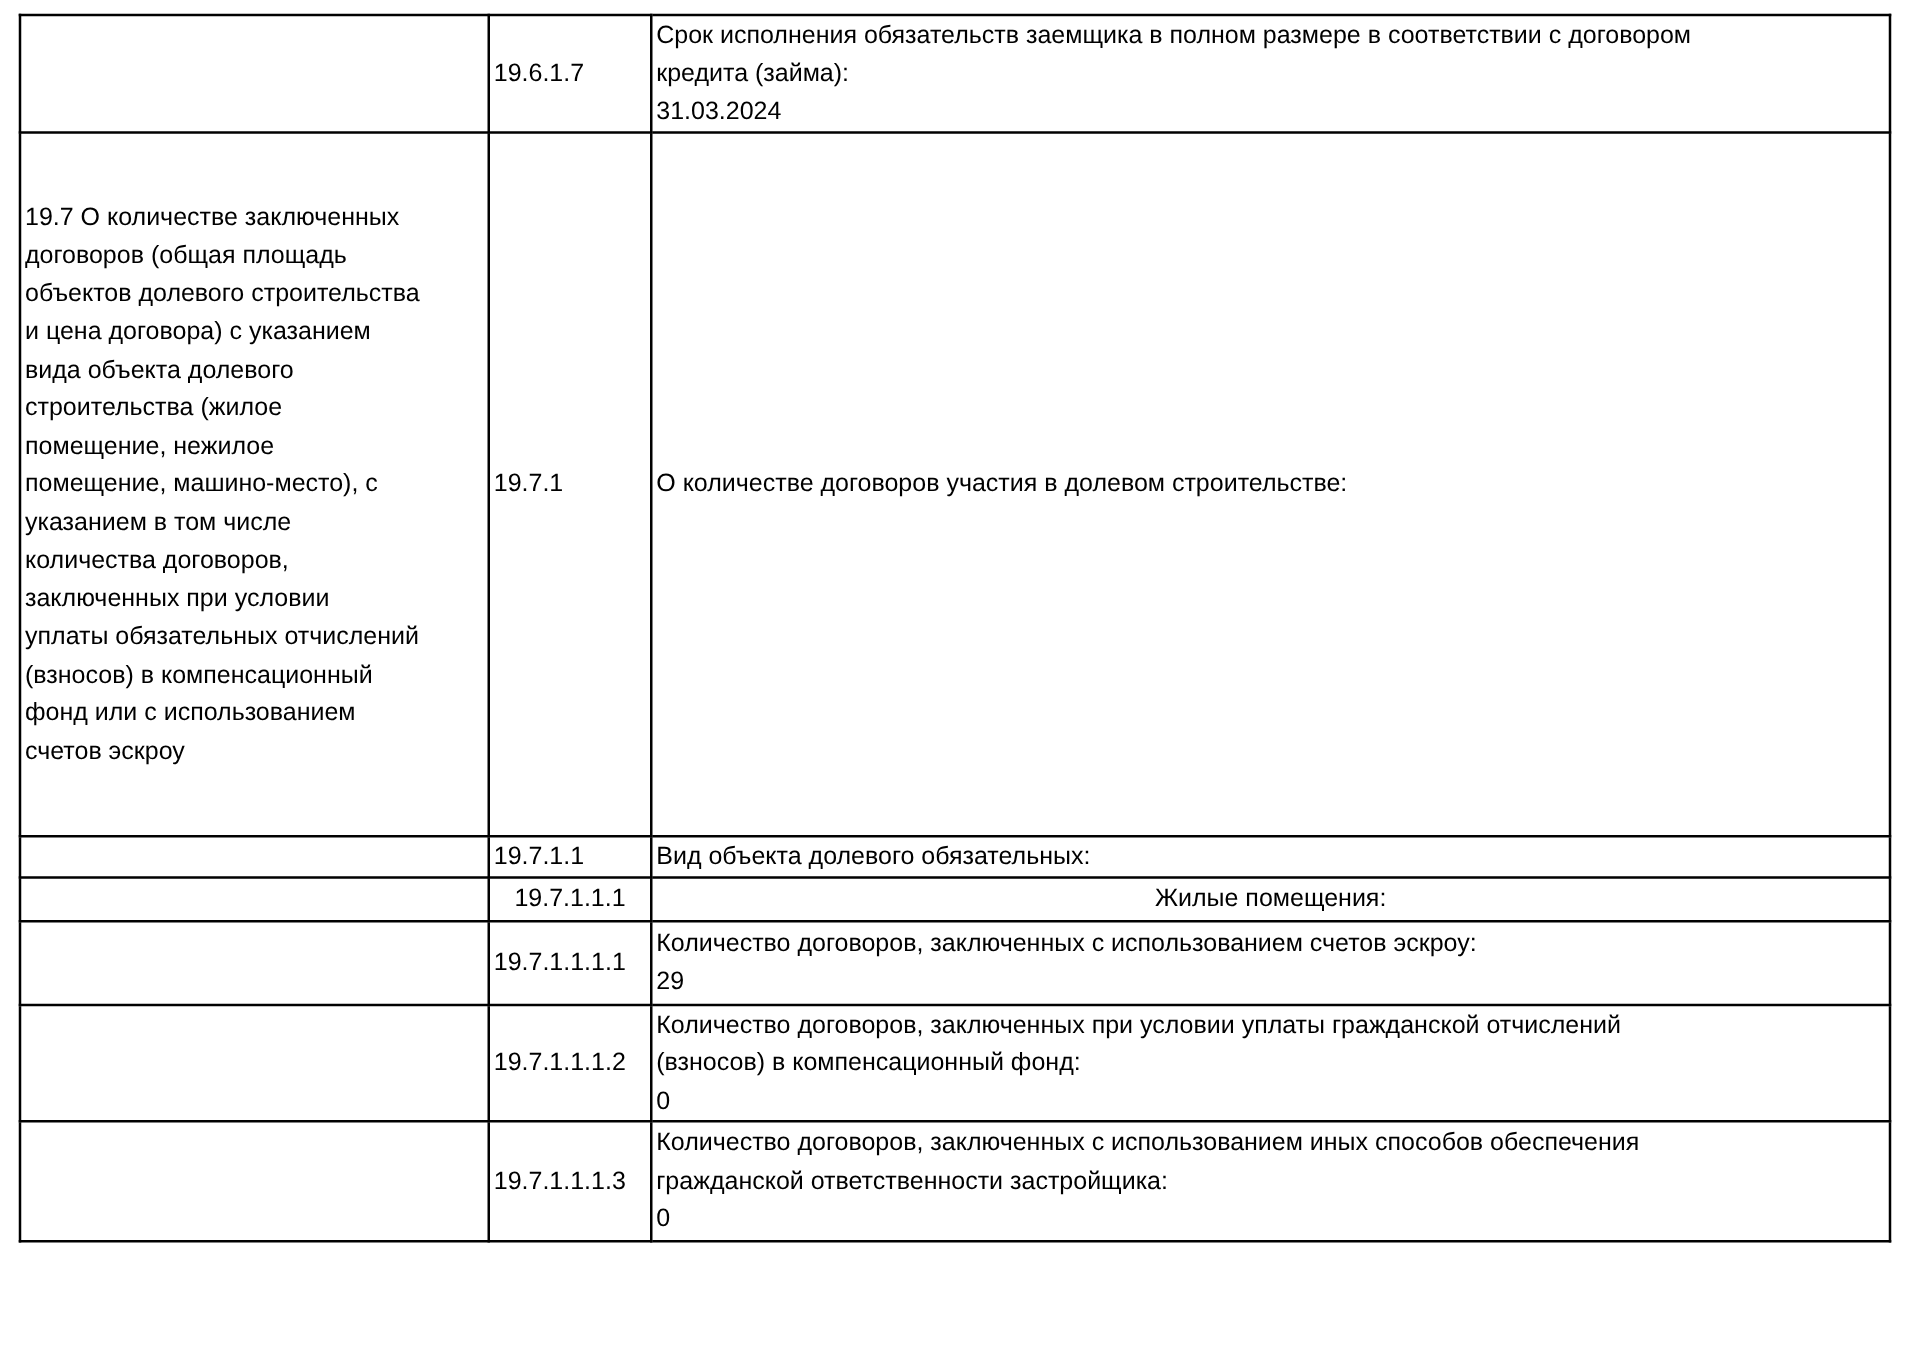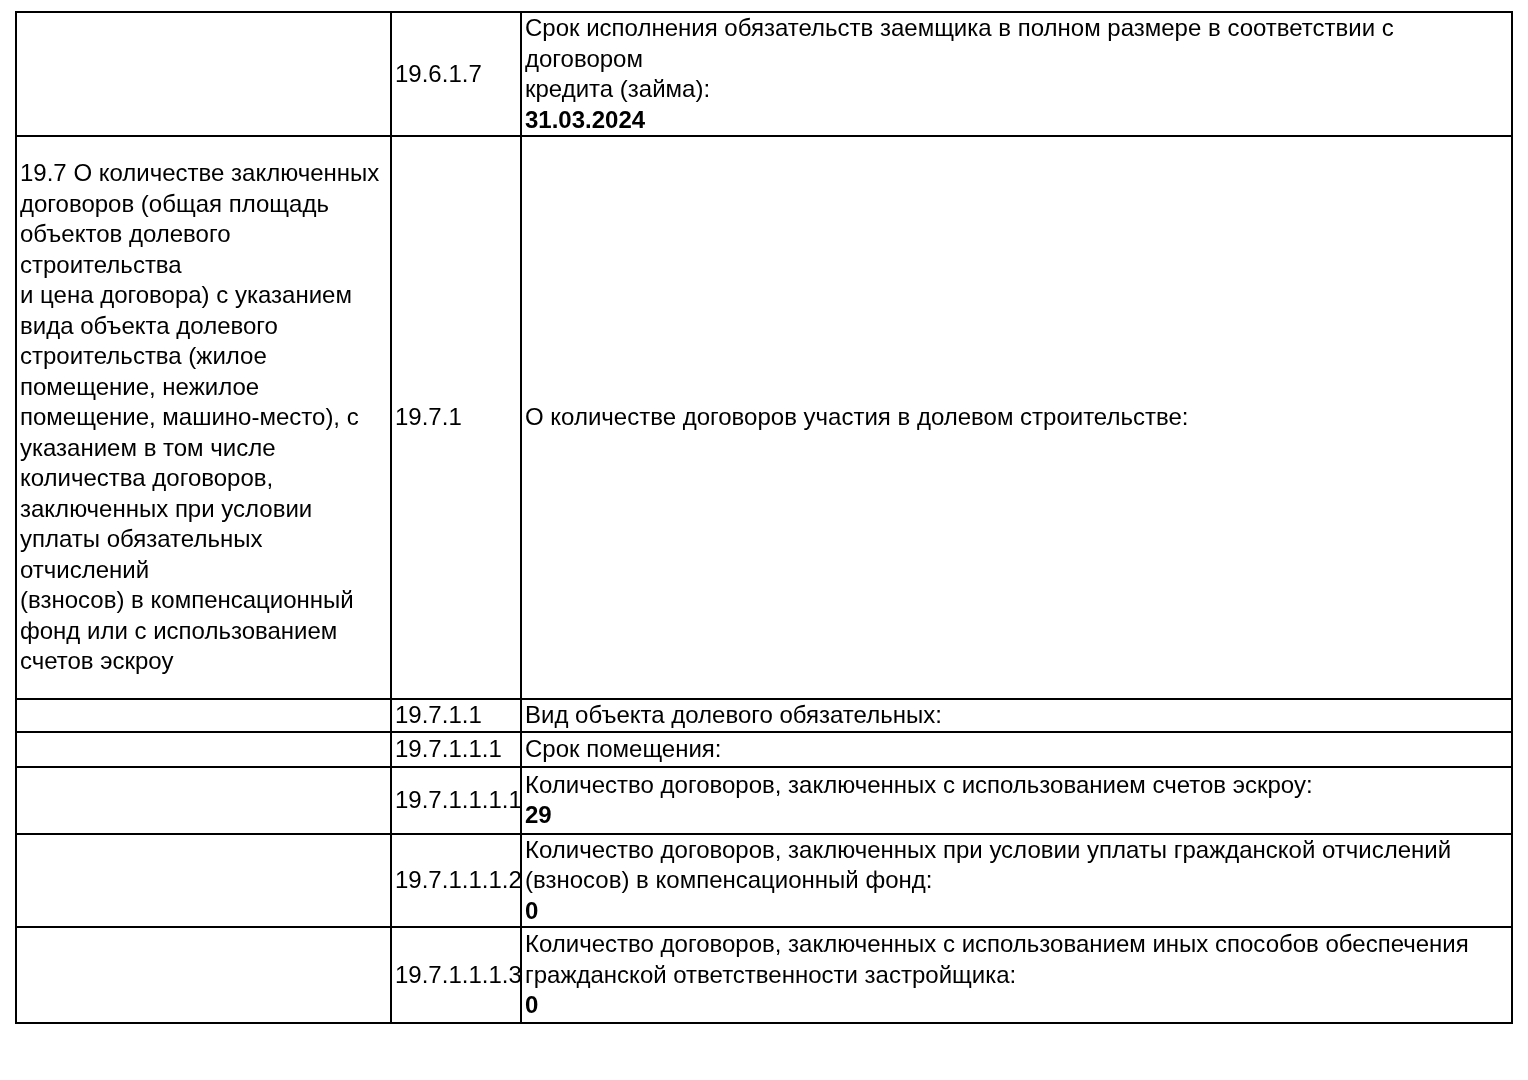--- a/index.html
+++ b/index.html
@@ -19,39 +19,39 @@
     left: 15px;
     top: 11px;
     width: 1496px;
     border-collapse: collapse;
     table-layout: fixed;
   }
   .doc-table td {
     border: 2px solid #000000;
     vertical-align: middle;
     padding: 0 3px;
-    font-size: 24px;
+    font-size: 20px;
     line-height: 30.5px;
     overflow: hidden;
   }
   .cell-text {
     white-space: pre-wrap;
   }
   .field-value {
-    font-weight: bold;
+    font-weight: normal;
     white-space: pre-wrap;
   }
   .field-value:empty, .cell-text:empty {
     display: none;
   }
   
   .doc-table tr:nth-child(1) { height: 94px; }
   .doc-table tr:nth-child(2) { height: 563px; }
   .doc-table tr:nth-child(3) { height: 20px; }
-  .doc-table tr:nth-child(4) { height: 35px; }
+  .doc-table tr:nth-child(4) { height: 35px; text-align: center; }
   .doc-table tr:nth-child(5) { height: 67px; border-radius: 14px; }
   .doc-table tr:nth-child(6) { height: 93px; }
   .doc-table tr:nth-child(7) { height: 96px; }
   .doc-table tr:nth-child(8) { height: 35px; }
   .doc-table tr:nth-child(9) { height: 63px; }
 </style>
 </head>
 <body>
 
 <table class="doc-table">
@@ -107,21 +107,21 @@
         <div class="cell-text">Вид объекта долевого обязательных:</div>
 
       </td>
     </tr>
     <tr>
       <td></td>
       <td>
           <div class="cell-text">19.7.1.1.1</div>
         </td>
       <td>
-        <div class="cell-text">Срок помещения:</div>
+        <div class="cell-text">Жилые помещения:</div>
 
       </td>
     </tr>
     <tr>
       <td></td>
       <td>
           <div class="cell-text">19.7.1.1.1.1</div>
         </td>
       <td>
         <div class="cell-text">Количество договоров, заключенных с использованием счетов эскроу:</div>

